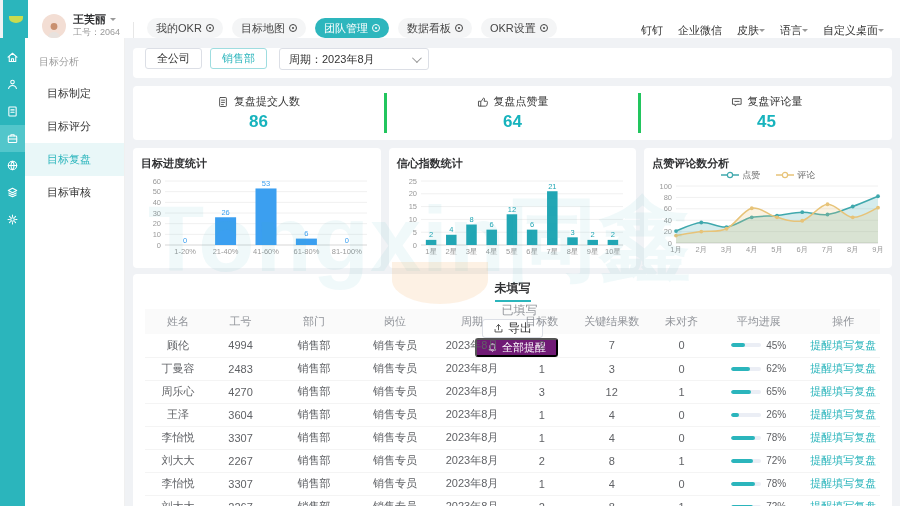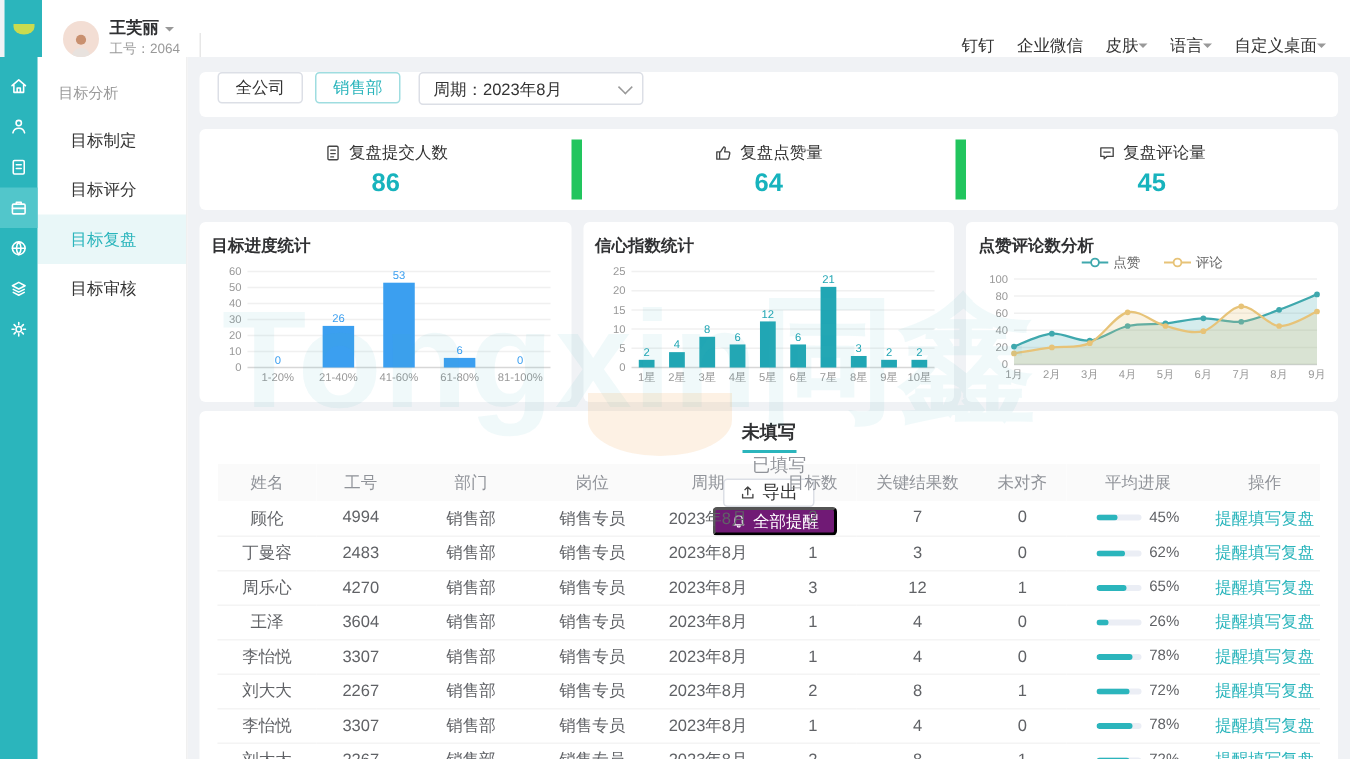--- a/index.html
+++ b/index.html
@@ -41,21 +41,21 @@
   .main { position:absolute; top:38px; left:125px; right:0; bottom:0; padding:10px 8px; overflow:hidden; z-index:1; }
   .card { background:#fff; border-radius:4px; }
 
   .filter-card { height:30px; display:flex; align-items:flex-start; padding:0 12px; gap:8px; }
   .btn-scope { height:21px; padding:0 11px; border:1px solid #dcdfe6; border-radius:3px; background:#fff; font-size:11px; color:#333; display:flex; align-items:center; cursor:pointer; }
   .btn-scope.selected { color:#2bb5bc; border-color:#9fdde0; }
   .period-select { height:22px; min-width:150px; border:1px solid #dcdfe6; border-radius:3px; padding:0 9px; font-size:11px; color:#333; display:flex; align-items:center; justify-content:space-between; margin-left:4px; cursor:pointer; }
   .chev-down { width:7px; height:7px; border-right:1.4px solid #999; border-bottom:1.4px solid #999; transform:rotate(45deg) translateY(-2px); }
 
   .stats-card { margin-top:8px; height:54px; display:flex; align-items:center; }
-  .stat { flex:1; display:flex; flex-direction:column; align-items:center; justify-content:center; gap:3px; border-right:7px solid #22c55e; height:40px; }
+  .stat { flex:1; display:flex; flex-direction:column; align-items:center; justify-content:center; gap:3px; border-right:3px solid #22c55e; height:40px; }
   .stat:last-child { border-right:none; }
   .stat-top { display:flex; align-items:center; gap:5px; font-size:11px; color:#333; }
   .stat-top svg { width:12px; height:12px; stroke:#444; fill:none; stroke-width:1.2; stroke-linecap:round; stroke-linejoin:round; }
   .stat-value { font-size:17px; font-weight:bold; color:#17b3bd; }
 
   .charts-row { margin-top:8px; display:flex; gap:8px; height:120px; }
   .chart-card { flex:1; padding:8px 8px 2px; overflow:hidden; }
   .chart-title { font-size:11px; font-weight:bold; color:#303133; height:13px; }
   .legend { display:flex; justify-content:center; align-items:center; gap:16px; height:12px; font-size:9px; color:#666; }
   .legend-item { display:flex; align-items:center; gap:3px; }
@@ -100,20 +100,42 @@
     </div>
     <div class="user-meta">
       <div class="user-name">
           <span>王芙丽</span>
           <span class="caret"></span>
         </div>
       <div class="user-id">工号：2064</div>
     </div>
   </div>
   <div class="topbar-divider"></div>
+  <div class="nav-tabs">
+    <div class="pill">
+        <span>我的OKR</span>
+        <span class="tab-dot"></span>
+      </div>
+    <div class="pill">
+        <span>目标地图</span>
+        <span class="tab-dot"></span>
+      </div>
+    <div class="pill active">
+        <span>团队管理</span>
+        <span class="tab-dot"></span>
+      </div>
+    <div class="pill">
+        <span>数据看板</span>
+        <span class="tab-dot"></span>
+      </div>
+    <div class="pill">
+        <span>OKR设置</span>
+        <span class="tab-dot"></span>
+      </div>
+  </div>
   <div class="topbar-right">
     <span class="tr-item">钉钉</span>
     <span class="tr-item">企业微信</span>
     <span class="tr-item">
         <span>皮肤</span>
         <span class="caret"></span>
       </span>
     <span class="tr-item">
         <span>语言</span>
         <span class="caret"></span>

